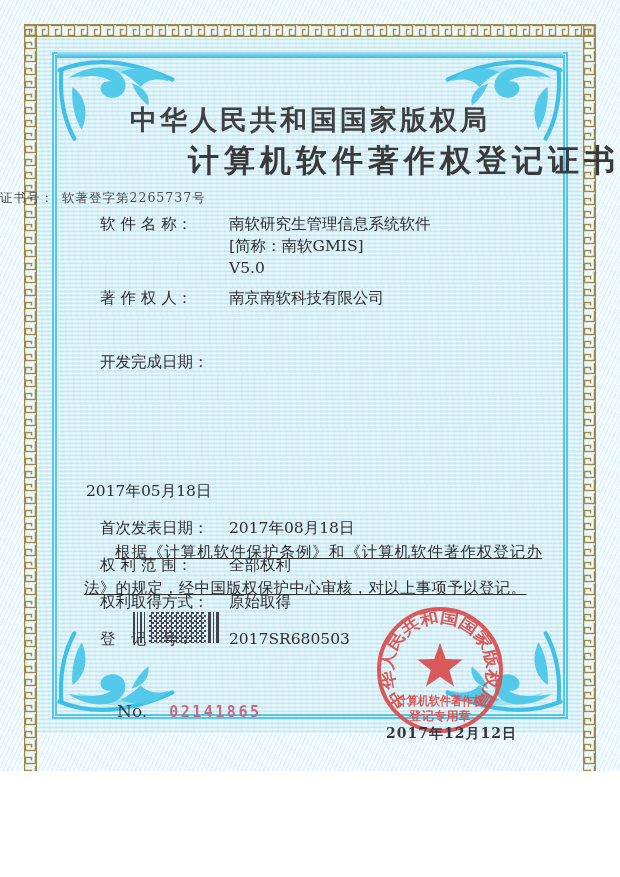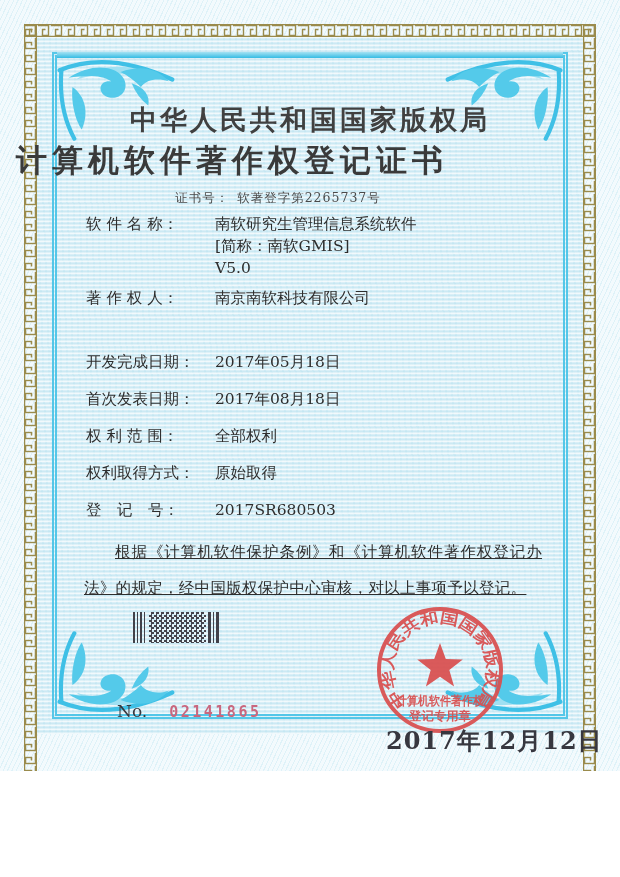--- a/index.html
+++ b/index.html
@@ -22,53 +22,53 @@
   .top-band{position:absolute;left:57px;right:57px;top:52px;height:6px;
     background:linear-gradient(180deg,#a5e2f3,#35bce4);}
   .corner{position:absolute;width:122px;height:86px;pointer-events:none;}
   .corner.tl{left:54px;top:55px;}
   .corner.tr{right:54px;top:55px;transform:scaleX(-1);}
   .corner.bl{left:54px;bottom:54px;transform:scaleY(-1);}
   .corner.br{right:54px;bottom:54px;transform:scale(-1,-1);}
 
   .authority{position:absolute;left:0;right:0;top:102px;text-align:center;
     font-size:27px;font-weight:700;letter-spacing:3px;color:#404040;}
-  .cert-title{position:absolute;left:16px;right:0;top:140px;text-align:left;
+  .cert-title{position:absolute;left:0;right:0;top:140px;text-align:right;
     font-size:31px;font-weight:700;letter-spacing:5px;color:#3a3a3a;}
-  .certno{position:absolute;left:0;right:0;top:190px;text-align:center;
+  .certno{position:absolute;left:0;right:0;top:190px;text-align:left;
     padding-right:64px;font-size:12.5px;color:#4a4a4a;letter-spacing:1px;}
   .certno .lbl{margin-right:8px;}
 
   .fields{position:absolute;left:86px;top:213px;width:470px;font-size:15.5px;line-height:22px;}
   .frow{display:flex;align-items:flex-start;}
-  .flabel{flex:0 0 129px;white-space:pre;}
+  .flabel{flex:0 0 129px;white-space:pre;margin-left:14px;}
   .fval{flex:1;}
   .fval span{display:block;}
   .mt-sm{margin-top:8px;}
-  .mt-lg{margin-top:42px;}
+  .mt-lg{margin-top:42px;flex-direction:column;}
   .mt-md{margin-top:15px;align-items:center;}
 
   .statement{position:absolute;left:84px;top:534px;width:458px;
     font-size:15.5px;line-height:36px;text-indent:2em;letter-spacing:.3px;
     text-align:justify;color:#2e2e2e;text-decoration:underline;}
 
   .barcode{position:absolute;left:133px;top:612px;width:86px;height:31px;display:flex;gap:2px;}
   .bc-left{width:14px;background:repeating-linear-gradient(90deg,#42424a 0 2px,transparent 2px 4px,#42424a 4px 5px,transparent 5px 7px);}
   .bc-mid{flex:1;background:
       repeating-conic-gradient(#45454d 0% 25%, transparent 0% 50%);
       background-size:5px 5px;}
   .bc-right{width:11px;background:repeating-linear-gradient(90deg,#42424a 0 3px,transparent 3px 5px,#42424a 5px 6px,transparent 6px 8px);}
 
   .serial{position:absolute;left:117px;top:701px;display:flex;align-items:baseline;gap:14px;}
   .serial .no-label{font-size:17px;color:#38383f;}
   .serial .no-value{font-family:"DejaVu Sans Mono","Liberation Mono",monospace;
     font-size:15px;letter-spacing:2.5px;color:#c9677e;font-weight:600;margin-left:8px;}
 
   .seal{position:absolute;left:374px;top:604px;width:132px;height:132px;opacity:.93;}
-  .issue-date{position:absolute;left:386px;top:725px;font-size:24px;font-weight:600;
+  .issue-date{position:absolute;left:386px;top:725px;font-size:14px;font-weight:600;
     letter-spacing:1px;color:#37373f;z-index:3;}
 </style>
 </head>
 <body>
 
 <div class="page">
 
   <div class="inside"></div>
 
   <svg class="greek-frame" width="572" height="829" aria-hidden="true">

